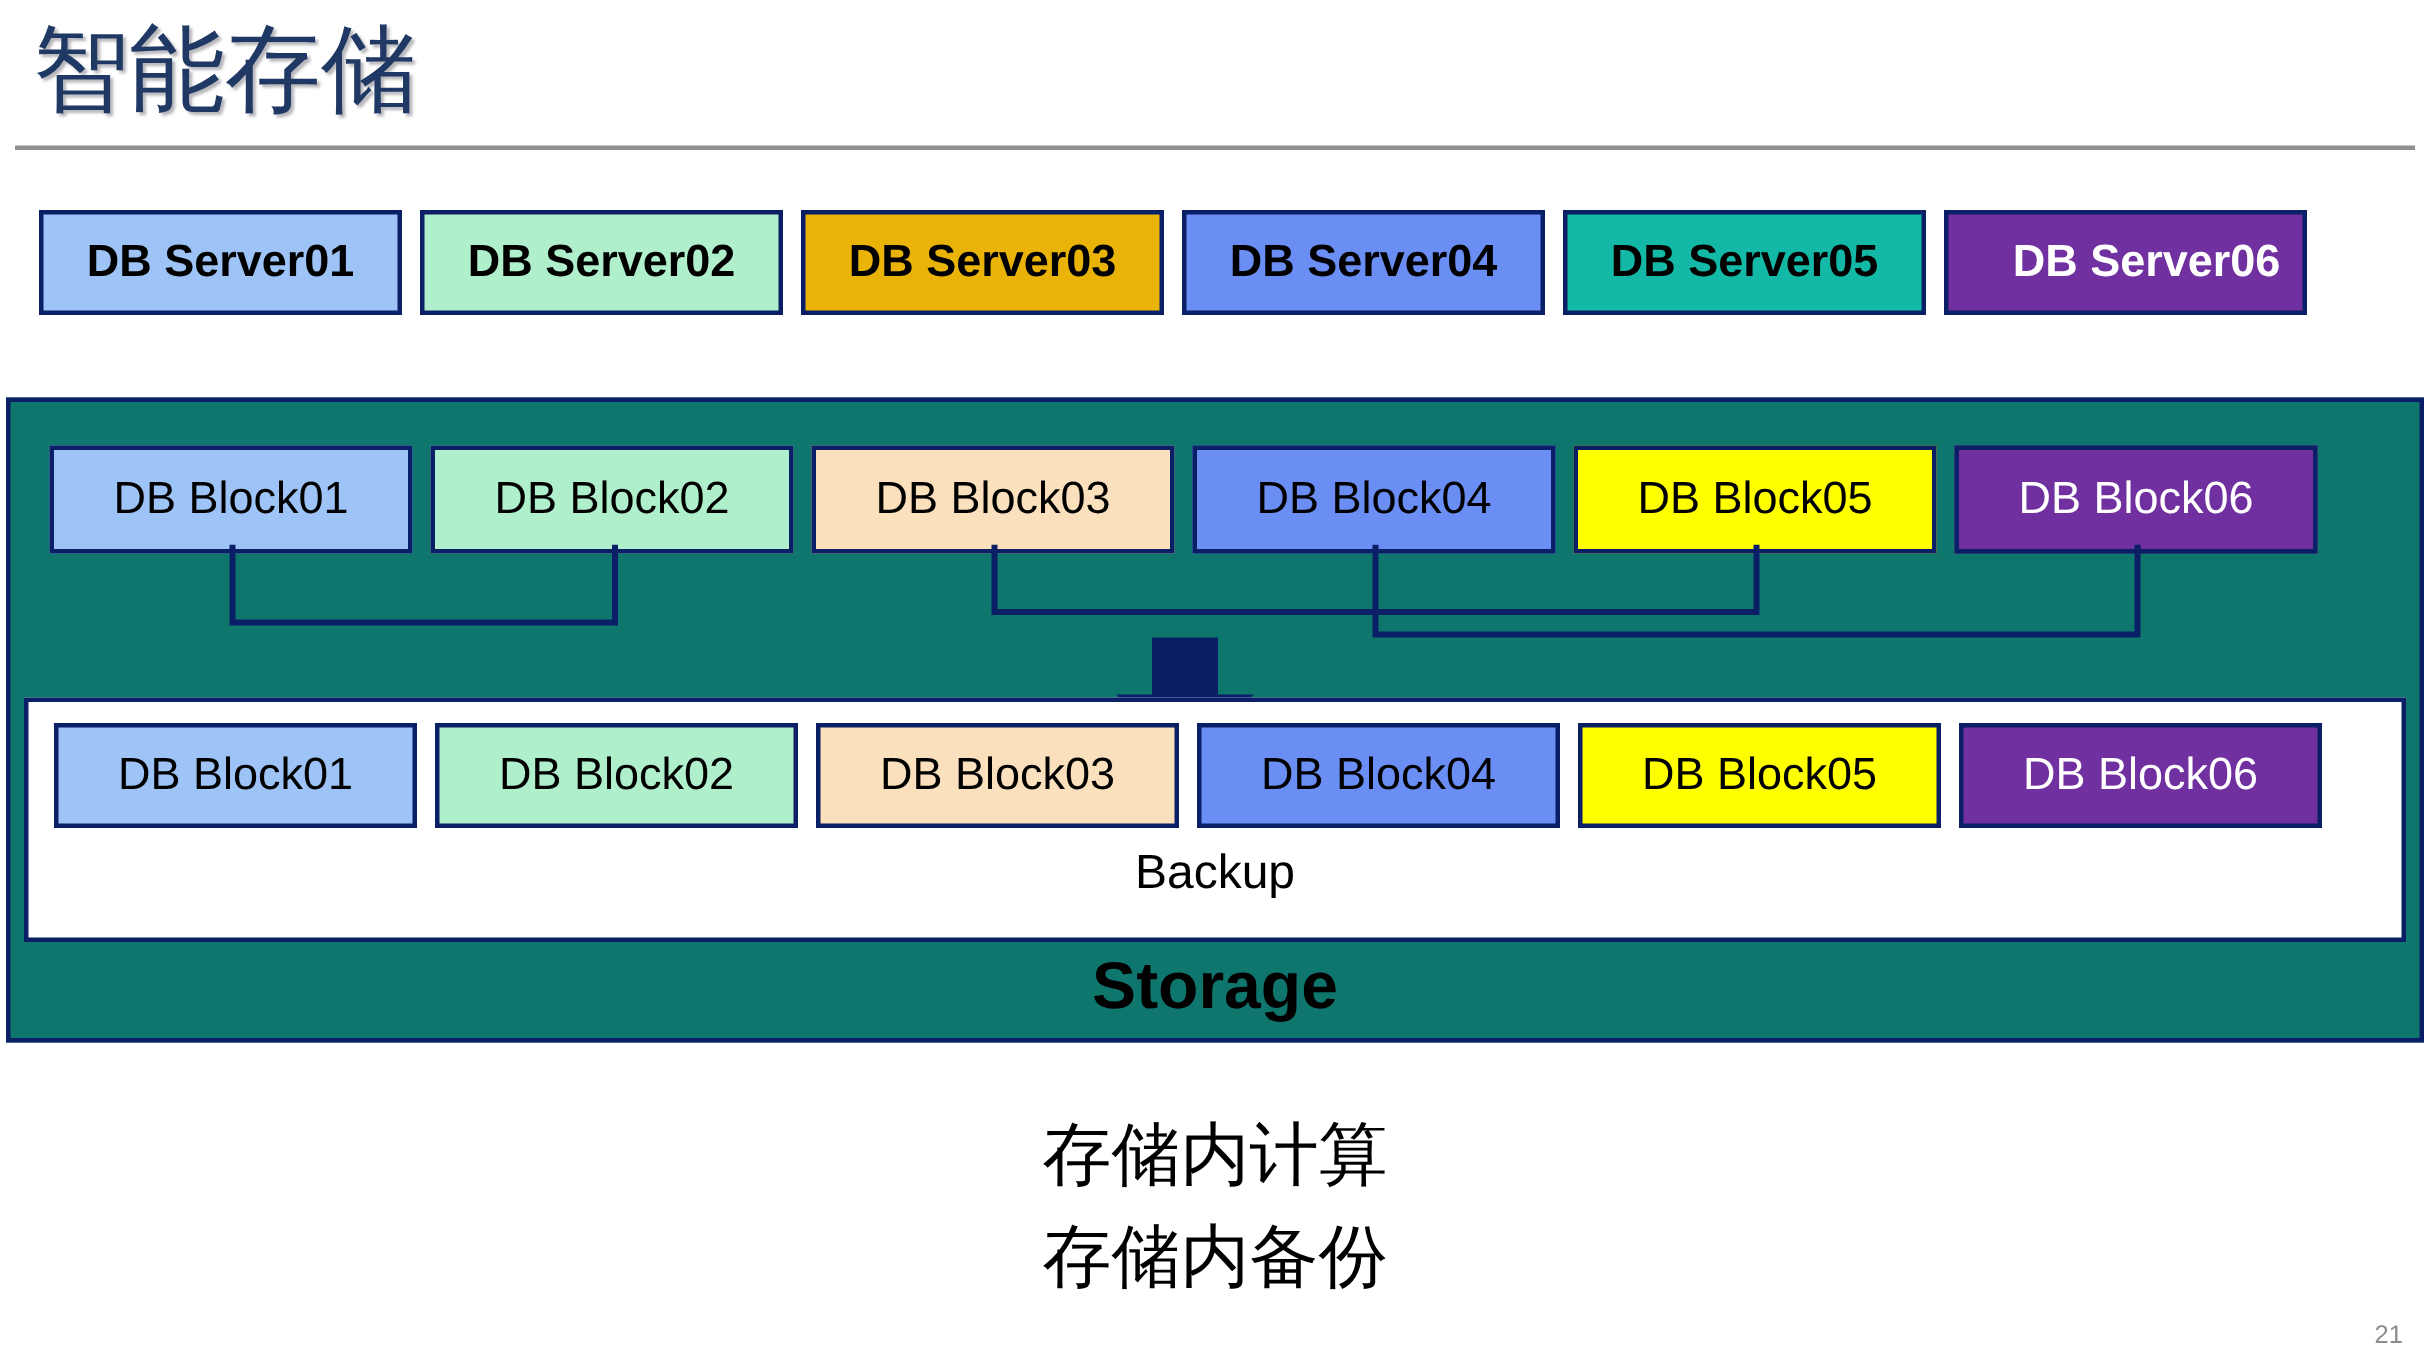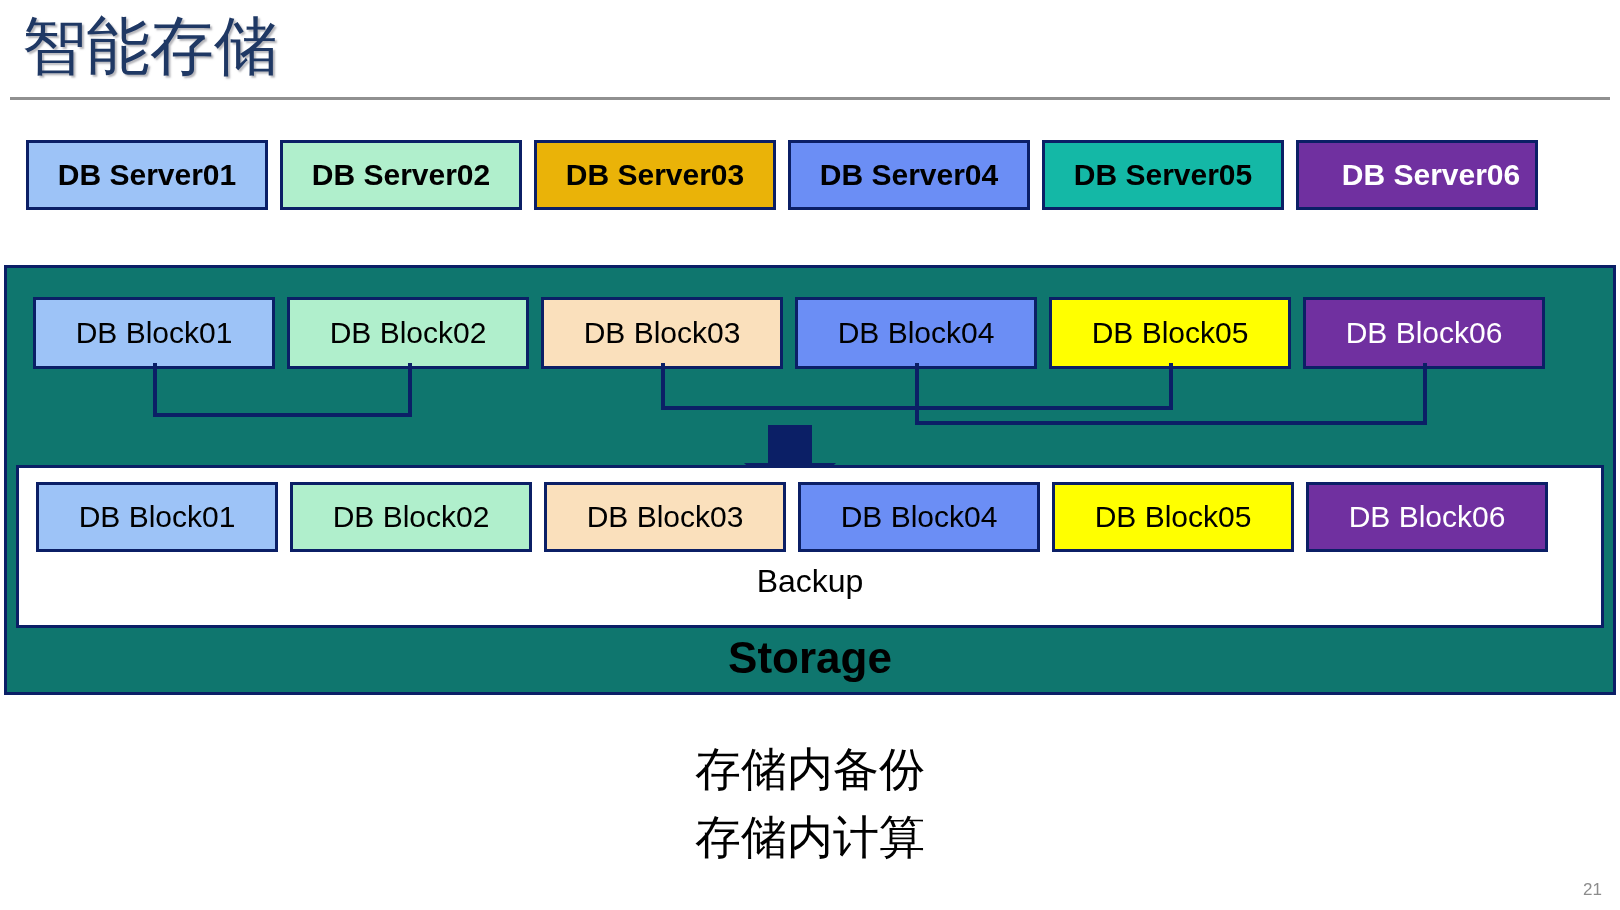--- a/index.html
+++ b/index.html
@@ -224,17 +224,17 @@
           <span>DB Block06</span>
         </div>
       </div>
     <div class="backup-label">Backup</div>
   </div>
 
   <div class="storage-label">Storage</div>
 </div>
 
 <div class="caption">
+    <div>存储内计算</div>
     <div>存储内备份</div>
-    <div>存储内计算</div>
   </div>
 
 <div class="page-number">21</div>
 
 </body></html>

